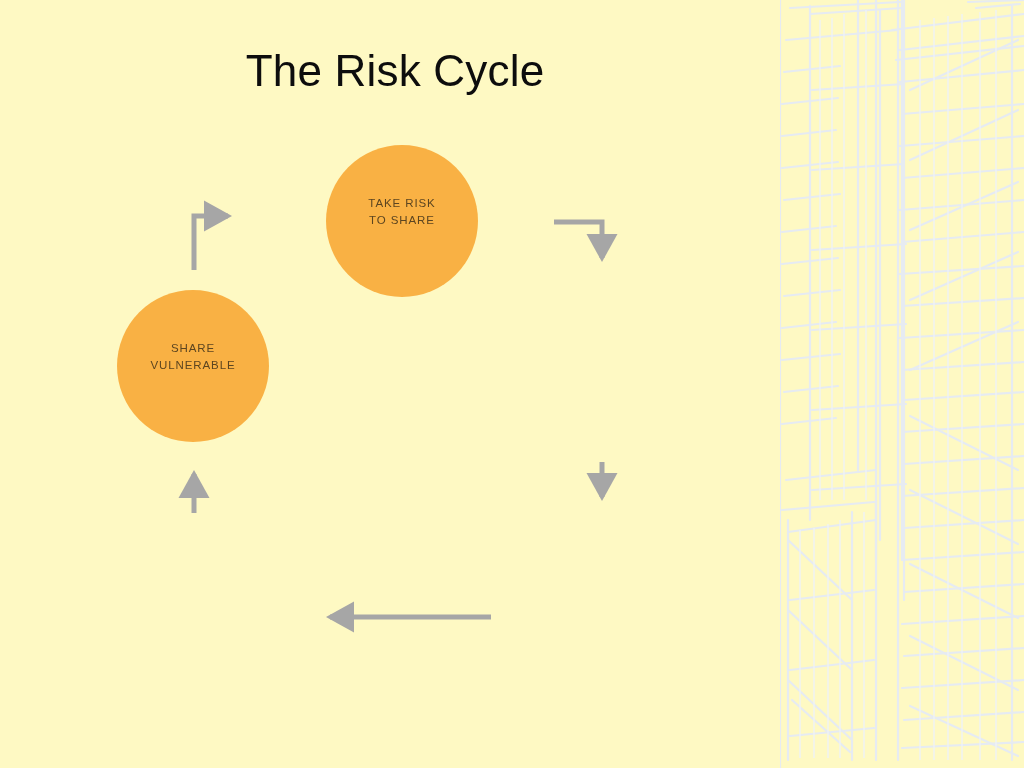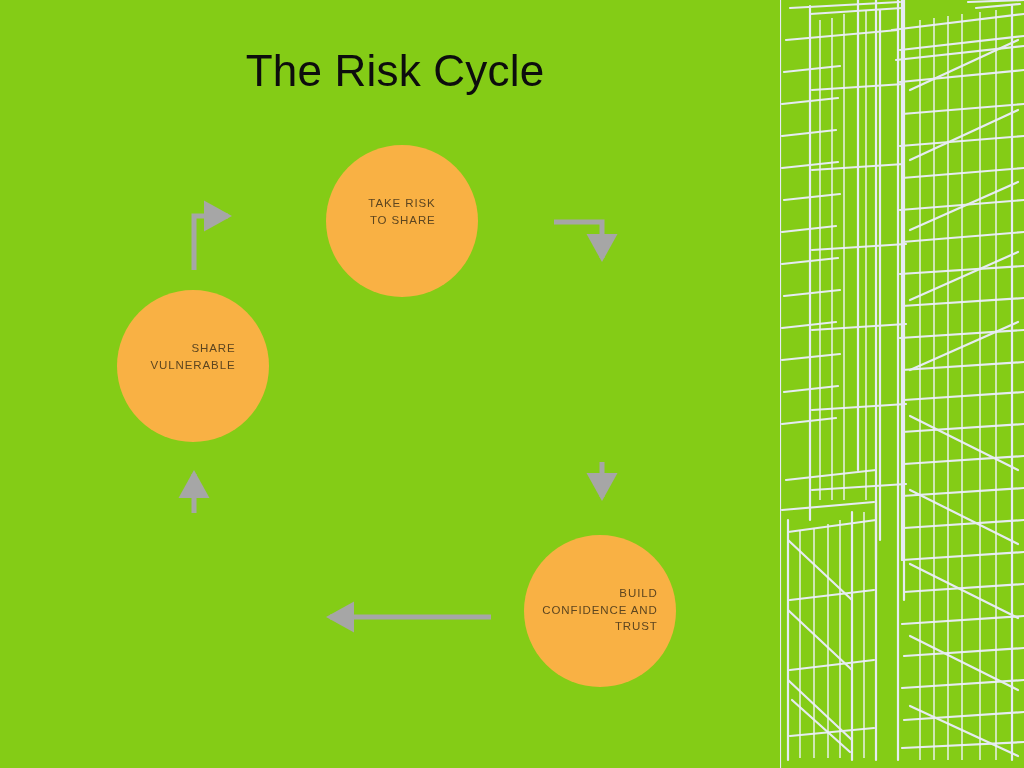--- a/index.html
+++ b/index.html
@@ -8,21 +8,21 @@
     padding: 0;
     background: #ffffff;
   }
   body {
     font-family: "Liberation Sans", sans-serif;
   }
   #slide {
     position: relative;
     width: 1024px;
     height: 768px;
-    background: #84cc16;
+    background: #fef9c3;
     overflow: hidden;
   }
 
   
   #bg-watermark {
     position: absolute;
     top: 0;
     right: 0;
     width: 244px;
     height: 768px;
@@ -60,21 +60,21 @@
   .node {
     position: absolute;
     border-radius: 50%;
     background: #f9b144;
     display: flex;
     align-items: center;
     justify-content: center;
     z-index: 2;
   }
   .node-label {
-    text-align: right;
+    text-align: center;
     font-size: 11.5px;
     line-height: 1.45;
     letter-spacing: 0.9px;
     color: #5c4520;
     font-family: "Liberation Sans", sans-serif;
     white-space: pre-line;
     padding: 0 10px;
   }
 
   #node-take-risk      { left: 326px; top: 145px; width: 152px; height: 152px; }
@@ -148,25 +148,20 @@
 
     <path d="M194 513 L194 474" fill="none" stroke="#a6a6a6" stroke-width="5" marker-end="url(#head-up)"></path>
   </svg>
 
   <div class="node" id="node-take-risk">
     <span class="node-label">TAKE RISK
 TO SHARE</span>
   </div>
 
 
-  <div class="node" id="node-build-trust">
-    <span class="node-label">BUILD
-CONFIDENCE AND
-TRUST</span>
-  </div>
 
 
   <div class="node" id="node-feel-vulnerable">
     <span class="node-label">SHARE
 VULNERABLE</span>
   </div>
 
 </div>
 
 </body></html>

